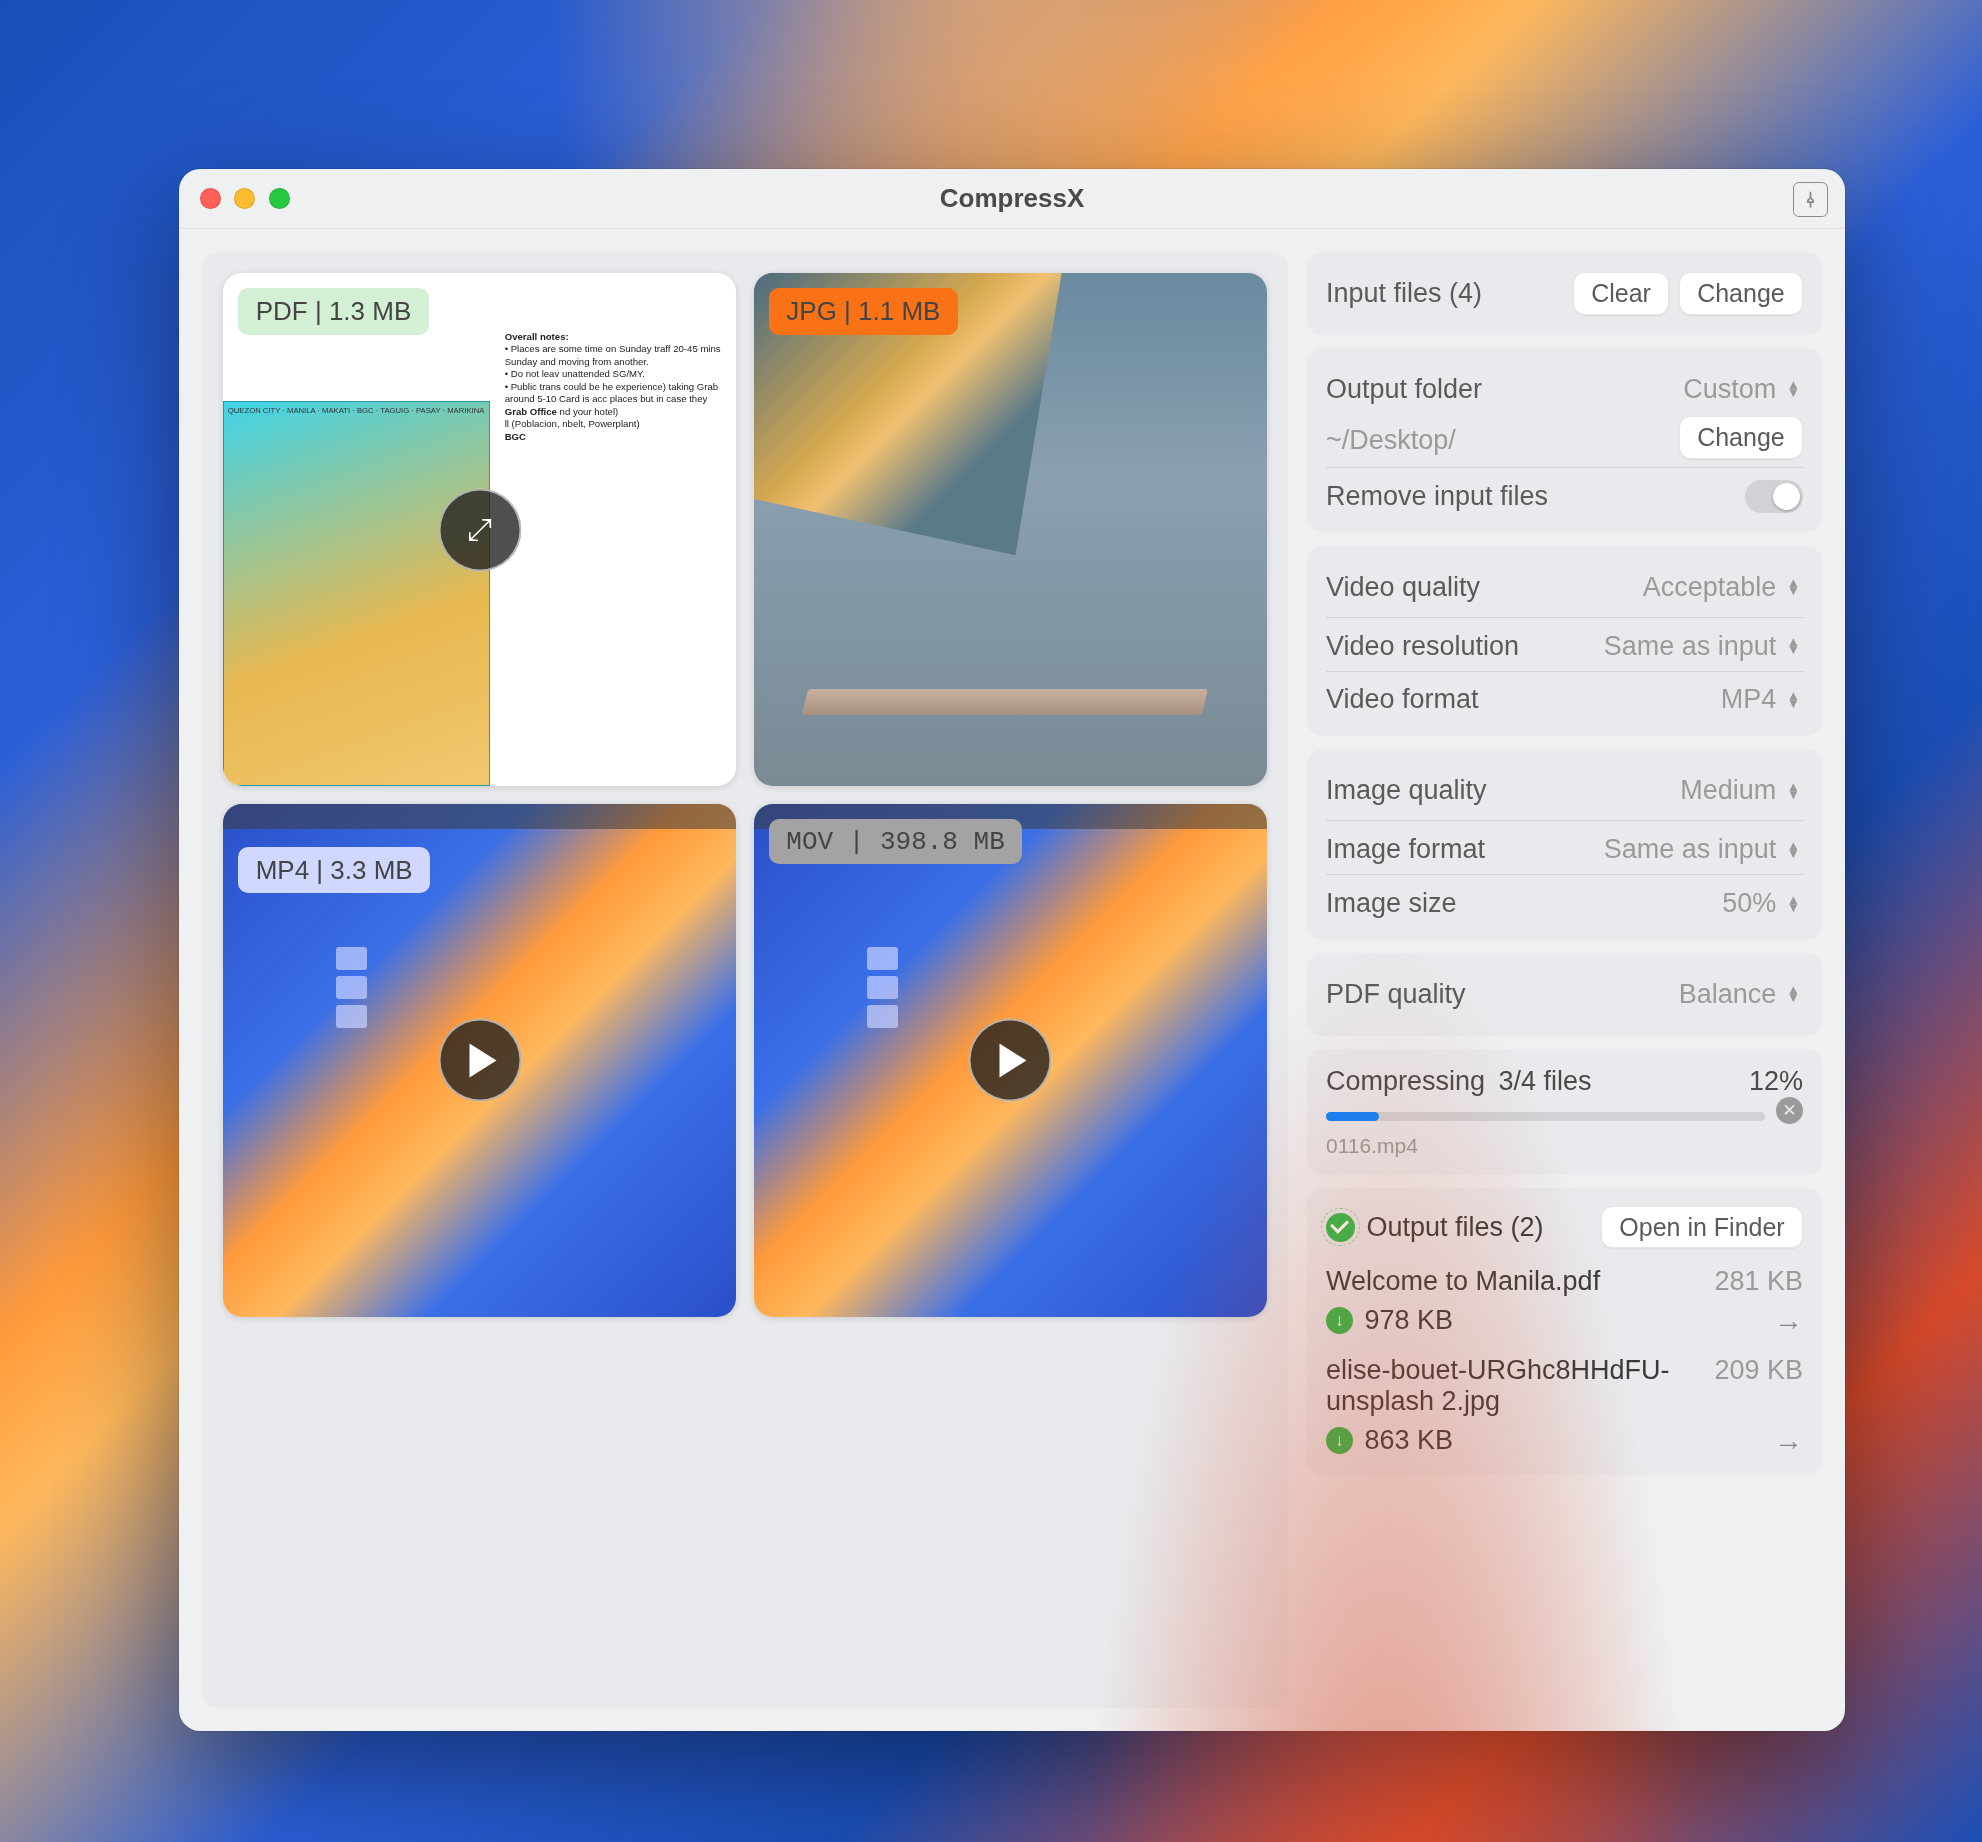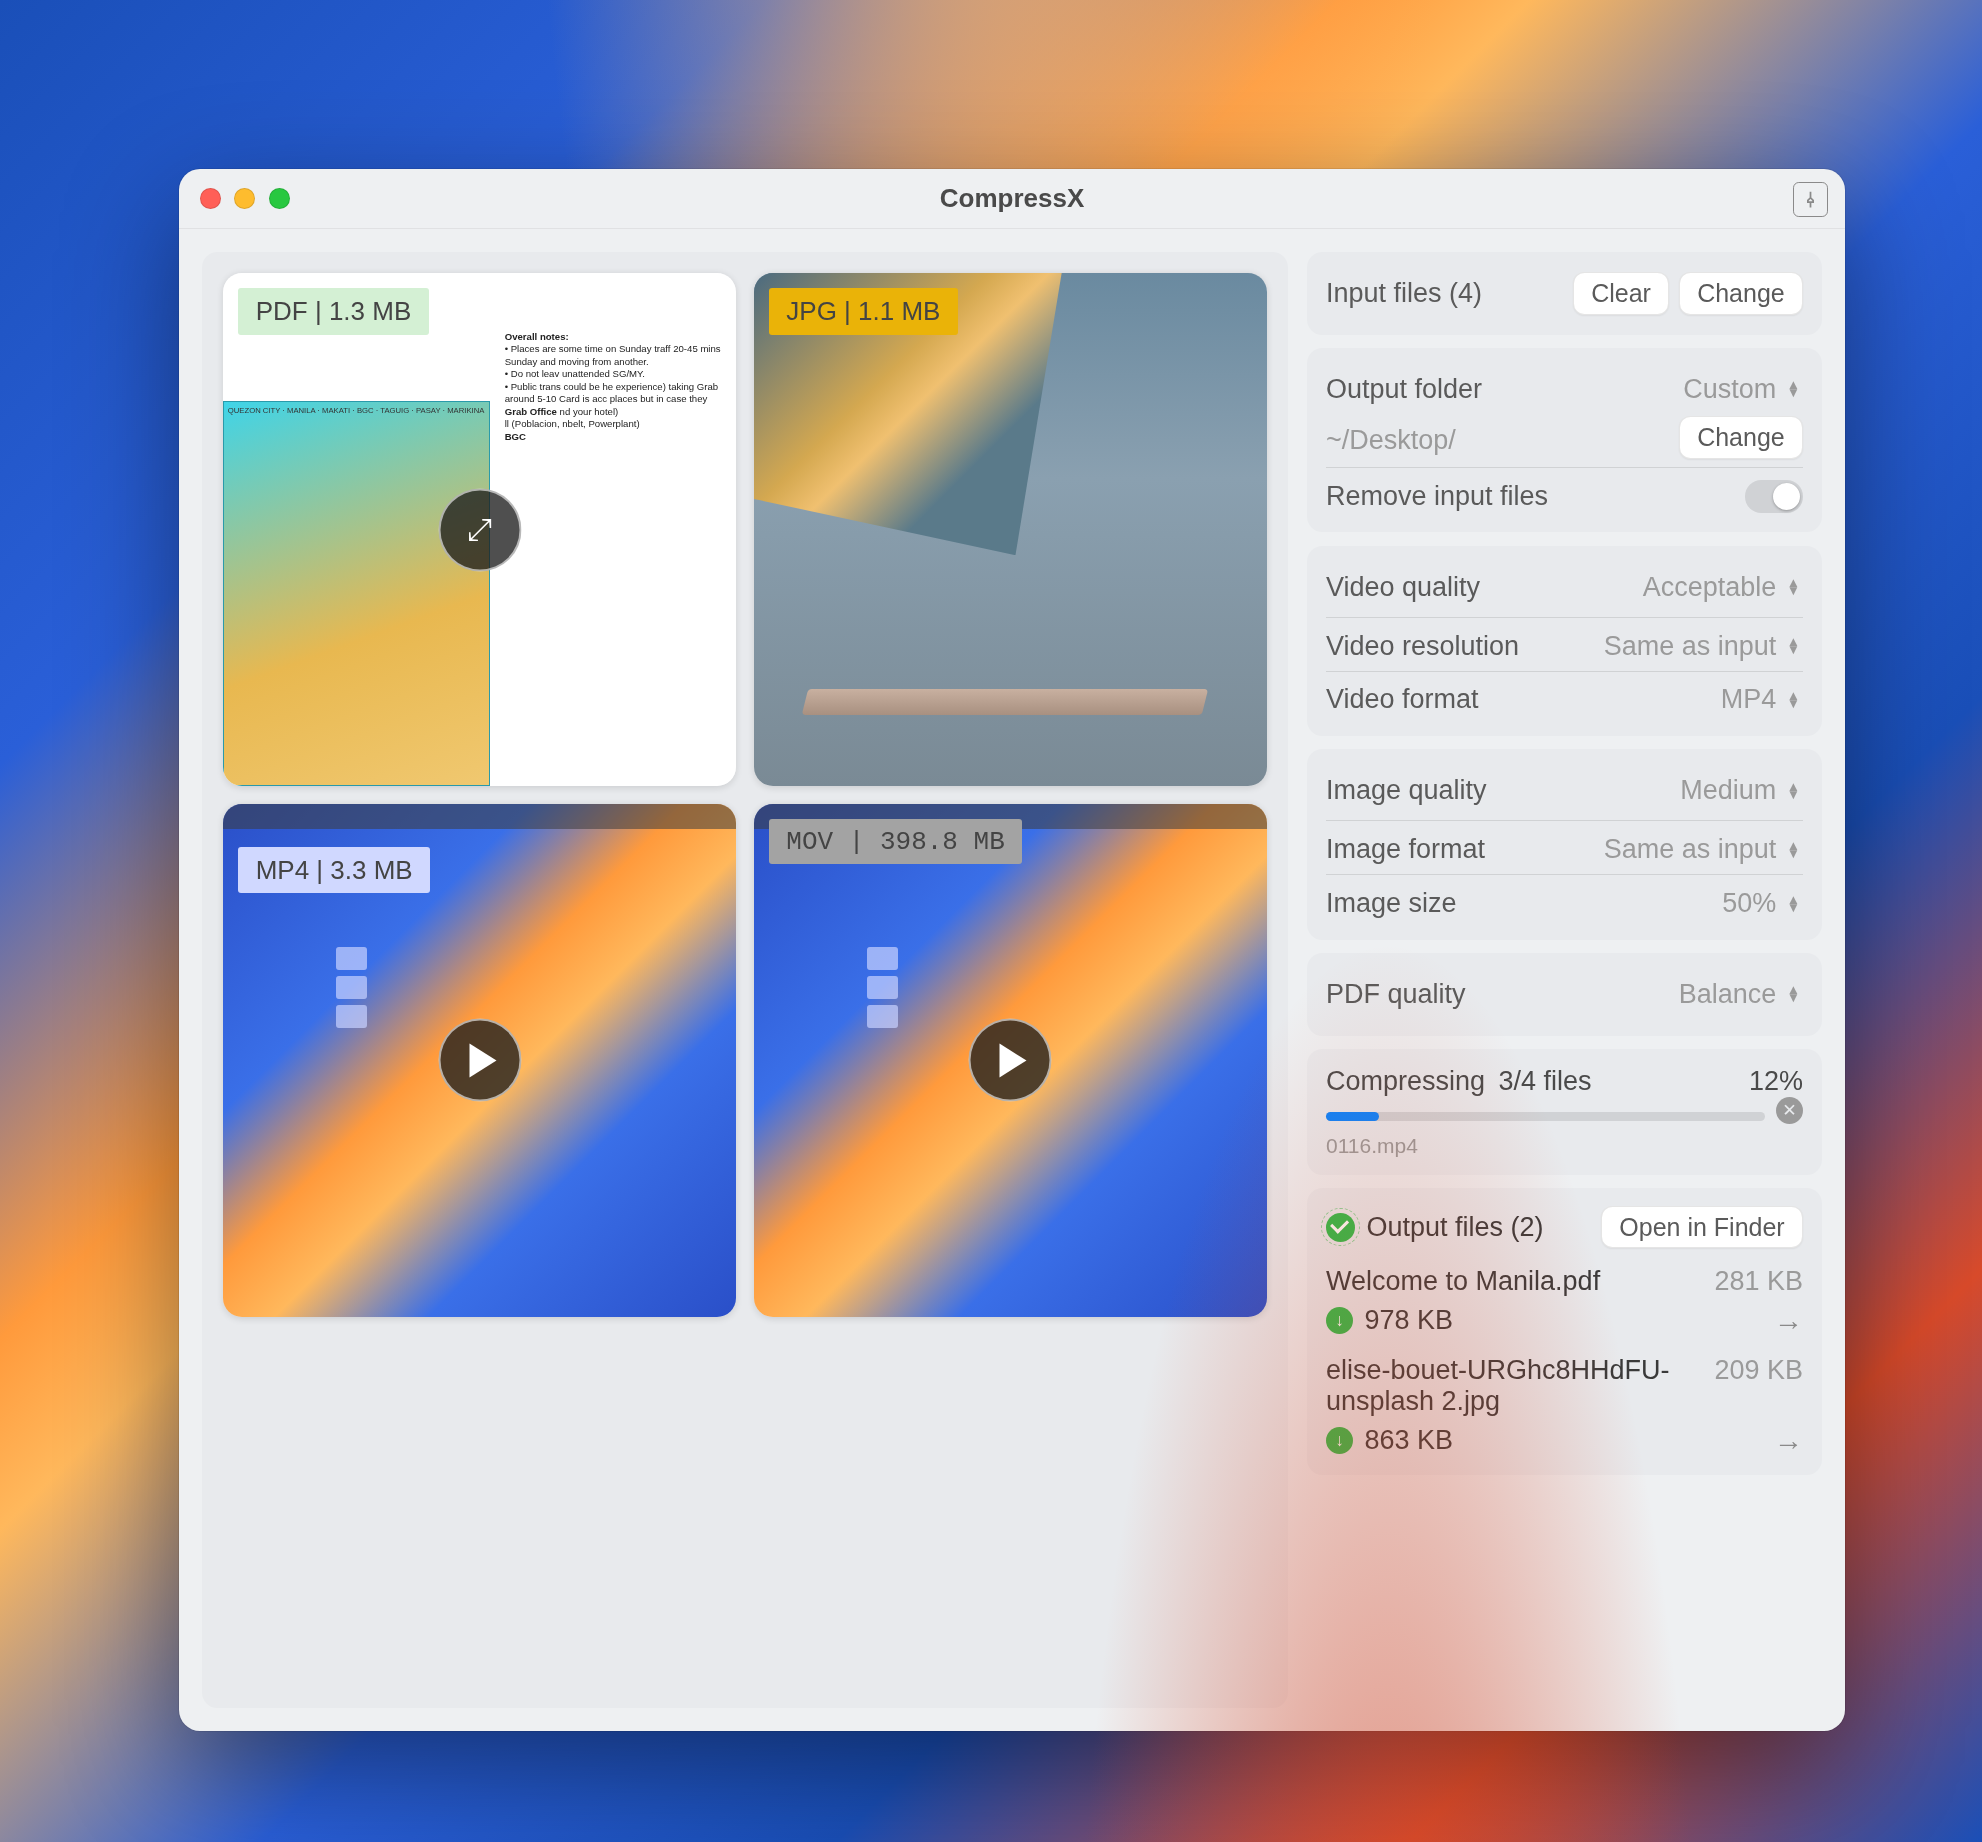--- a/index.html
+++ b/index.html
@@ -47,25 +47,25 @@
 .left-pane {
   flex:1; background:#e8eaed; border-radius:15.4px; padding:21px;
 }
 .thumb-grid { display:grid; grid-template-columns:1fr 1fr; gap:17.3px; }
 .thumb {
   position:relative; border-radius:19px; overflow:hidden;
   aspect-ratio:1/1; box-shadow:0 1.9px 7.7px rgba(0,0,0,0.12);
 }
 .thumb .badge {
   position:absolute; top:15.4px; left:15.4px; z-index:3;
-  padding:7.7px 17.3px; border-radius:3px; font-size:26px; font-weight:500;
+  padding:7.7px 17.3px; border-radius:10px; font-size:26px; font-weight:500;
   color:#444;
 }
 .badge.pdf{background:#d4f0d4;}
-.badge.jpg{background:#eab308;}
+.badge.jpg{background:#f97316;}
 .badge.mp4{background:#d0d8ff;margin-top:28px;}
 .badge.mov{background:#a3a3a3;font-family:Liberation Mono, monospace;}
 .thumb-bg { position:absolute; inset:0; }
 .thumb.pdf .thumb-bg { background:#fff; }
 .thumb.jpg .thumb-bg { background:linear-gradient(180deg,#6a8aa0 0%,#8aa0b0 40%,#7a8a95 100%); }
 .thumb.vid .thumb-bg { background:linear-gradient(135deg,#2a4fc8 0%,#3a6fe8 30%,#ff9a3c 45%,#ffb85c 55%,#3a6fe8 70%,#2a4fc8 100%); }
 .thumb .center-icon {
   position:absolute; left:50%; top:50%; transform:translate(-50%,-50%);
   width:83px; height:83px; border-radius:50%; background:rgba(30,30,30,0.78);
   border:2.9px solid rgba(255,255,255,0.6);

